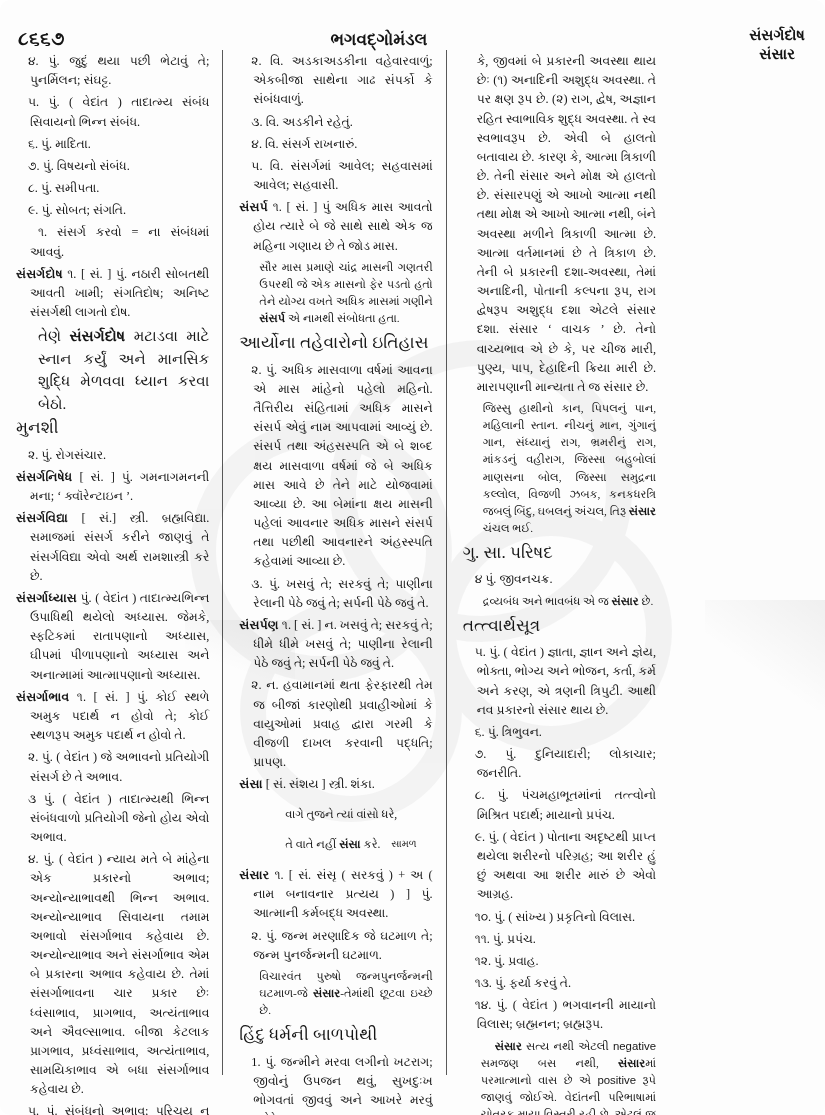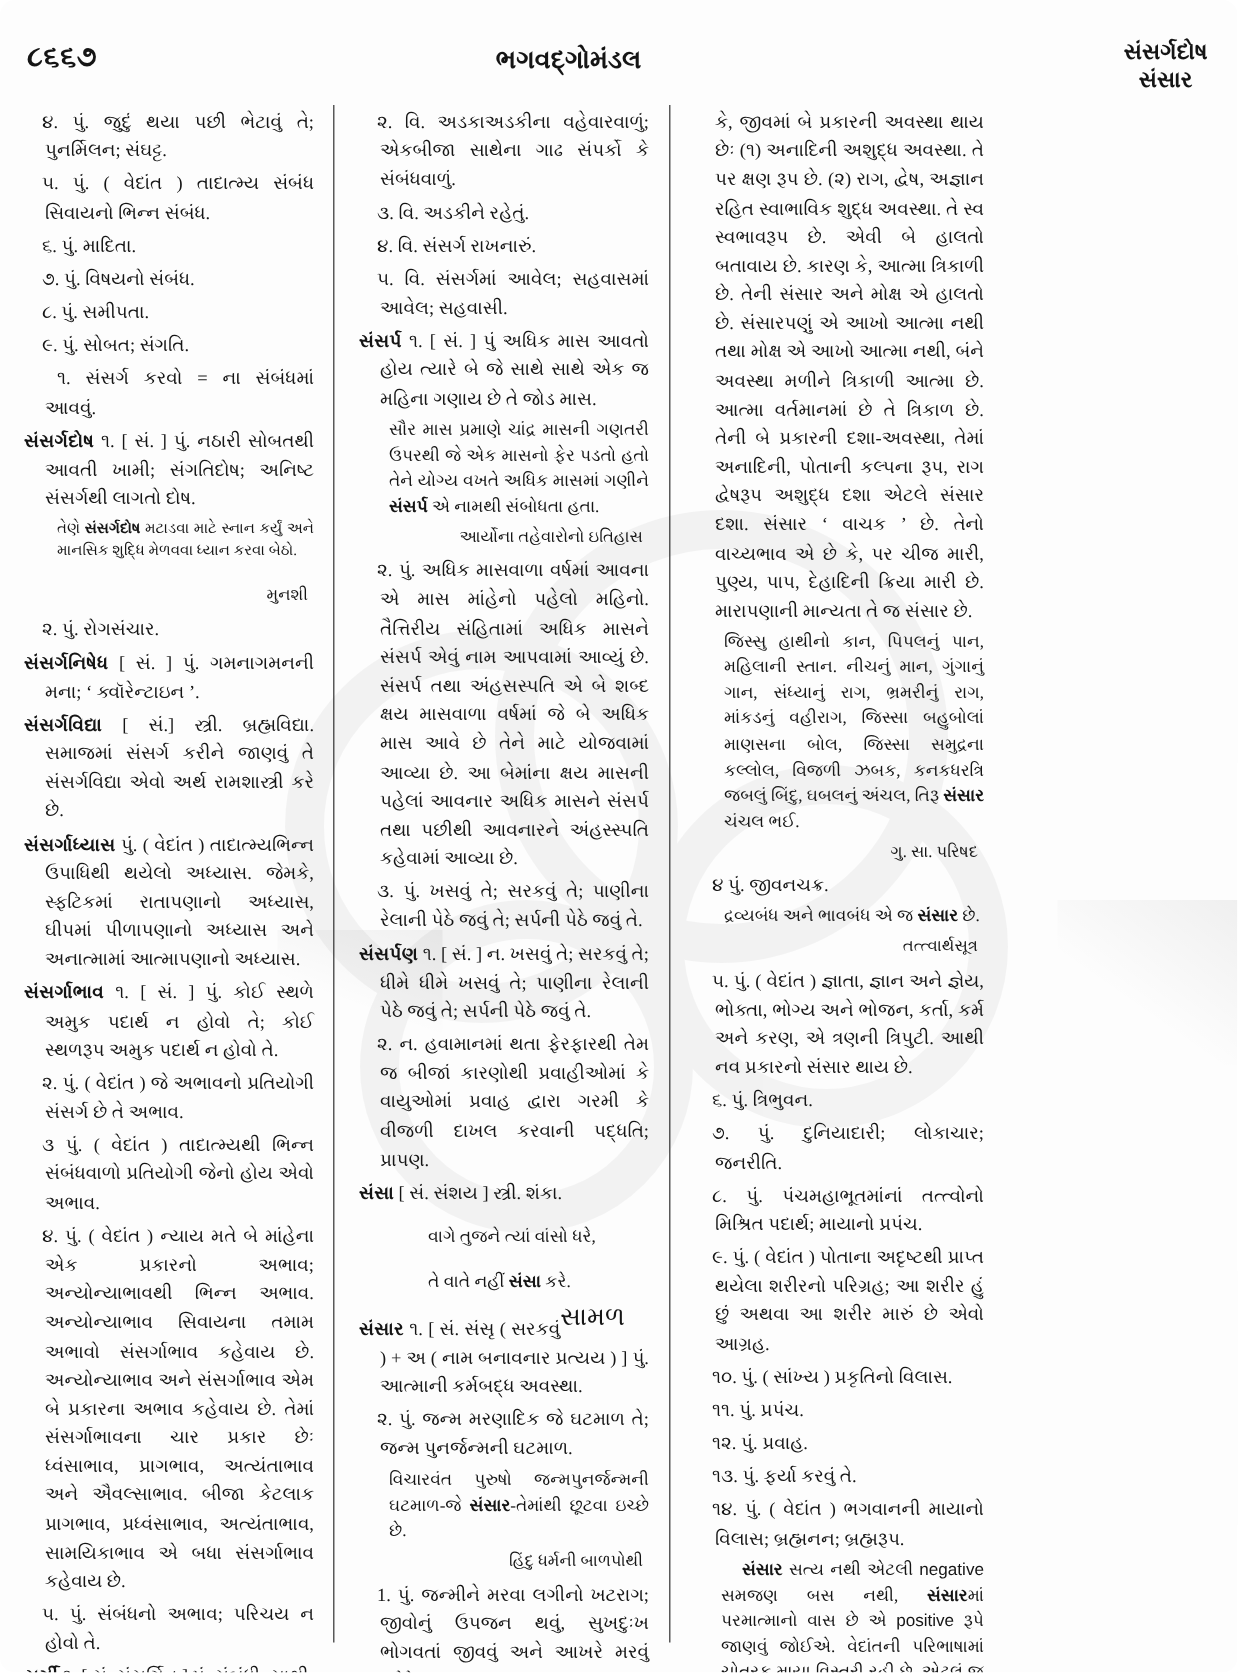--- a/index.html
+++ b/index.html
@@ -92,21 +92,21 @@
     text-align: center;
     line-height: 1.25;
     font-size: 15px;
     font-weight: bold;
   }
   .head-right div { display: block; }
 
   
   #columns {
     position: absolute;
-    left: 0; top: 68px;
+    left: 0; top: 48px;
     width: 670px;
     height: 1045px;
     display: flex;
     z-index: 1;
   }
   .col {
     width: 275px;
     padding: 4px 14px 0 16px;
     box-sizing: border-box;
     position: relative;
@@ -143,30 +143,30 @@
     margin: 0 0 3px 0;
     padding-left: 14px;
     text-indent: 0;
   }
   .hw {
     font-weight: bold;
     letter-spacing: .2px;
   }
   .bold { font-weight: bold; }
   .quote {
-    margin: 0 0 14px 0;
+    margin: 0 0 0 0;
     padding-left: 22px;
-    font-size: 10px;
+    font-size: 15px;
     line-height: 1.5;
     text-align: justify;
   }
   .attrib {
     margin: 0 0 4px 0;
-    text-align: right;
-    font-size: 11px;
+    text-align: left;
+    font-size: 17px;
     padding-right: 4px;
   }
   .small-note {
     font-size: 11.4px;
     line-height: 1.5;
     margin: 0 0 3px 0;
     padding-left: 20px;
     text-align: justify;
   }
   .verse {
@@ -231,21 +231,21 @@
         <p class="sense">૫. વિ. સંસર્ગમાં આવેલ; સહવાસમાં આવેલ; સહવાસી.</p>
         <p class="entry hang"><span class="hw">સંસર્પ</span> ૧.  [ સં. ] પું  અધિક માસ આવતો હોય ત્યારે બે જે સાથે સાથે એક જ મહિના ગણાય છે તે જોડ માસ.</p>
         <p class="small-note">સૌર માસ પ્રમાણે ચાંદ્ર માસની ગણતરી ઉપરથી જે એક માસનો ફેર પડતો હતો તેને યોગ્ય વખતે અધિક માસમાં ગણીને <span class="bold">સંસર્પ</span> એ નામથી સંબોધતા હતા.</p>
         <p class="attrib">આર્યોના તહેવારોનો ઇતિહાસ</p>
         <p class="sense">૨. પું. અધિક માસવાળા વર્ષમાં આવના એ માસ માંહેનો પહેલો મહિનો. તૈત્તિરીય સંહિતામાં અધિક માસને સંસર્પ એવું નામ આપવામાં આવ્યું છે. સંસર્પ તથા અંહસસ્પતિ એ બે શબ્દ ક્ષય માસવાળા વર્ષમાં જે બે અધિક માસ આવે છે તેને માટે યોજવામાં આવ્યા છે. આ બેમાંના ક્ષય માસની પહેલાં આવનાર અધિક માસને સંસર્પ તથા પછીથી આવનારને અંહસ્સ્પતિ કહેવામાં આવ્યા છે.</p>
         <p class="sense">૩. પું. ખસવું તે; સરકવું તે; પાણીના રેલાની પેઠે જવું તે; સર્પની પેઠે જવું તે.</p>
         <p class="entry hang"><span class="hw">સંસર્પણ</span> ૧.  [ સં. ]  ન. ખસવું તે; સરકવું તે; ધીમે ધીમે ખસવું તે; પાણીના રેલાની પેઠે જવું તે; સર્પની પેઠે જવું તે.</p>
         <p class="sense">૨.  ન.  હવામાનમાં થતા ફેરફારથી તેમ જ બીજાં કારણોથી પ્રવાહીઓમાં કે વાયુઓમાં પ્રવાહ દ્વારા ગરમી કે વીજળી દાખલ કરવાની પદ્ધતિ; પ્રાપણ.</p>
         <p class="entry hang"><span class="hw">સંસા</span> [ સં. સંશય ] સ્ત્રી. શંકા.</p>
         <p class="verse">વાગે તુજને ત્યાં વાંસો ધરે,</p>
-        <p class="verse">તે વાતે નહીં <span class="bold">સંસા</span> કરે.<span style="float: right; font-size: 17px; padding-right: 4px;">સામળ</span></p>
+        <p class="verse">તે વાતે નહીં <span class="bold">સંસા</span> કરે.<span style="float: right; font-size: 10px; padding-right: 4px;">સામળ</span></p>
         <p class="entry hang"><span class="hw">સંસાર</span> ૧.  [ સં. સંસૃ ( સરકવું ) + અ ( નામ બનાવનાર પ્રત્યય ) ] પું. આત્માની કર્મબદ્ધ અવસ્થા.</p>
         <p class="sense">૨. પું. જન્મ મરણાદિક જે ઘટમાળ તે; જન્મ પુનર્જન્મની ઘટમાળ.</p>
         <p class="small-note">વિચારવંત પુરુષો જન્મપુનર્જન્મની ઘટમાળ-જે <span class="bold">સંસાર</span>-તેમાંથી છૂટવા ઇચ્છે છે.</p>
         <p class="attrib">હિંદુ ધર્મની બાળપોથી</p>
         <p class="sense">1. પું. જન્મીને મરવા લગીનો ખટરાગ; જીવોનું ઉપજન થવું, સુખદુઃખ ભોગવતાં જીવવું અને આખરે મરવું વગેરે જીવન કલહરૂપ વ્યવહાર. સમયસારજી ઉપરનાં પ્રવચનોમાં કહેવાયેલ છે</p>
       </div>
     <div class="col">
         <p class="cont">કે, જીવમાં બે પ્રકારની અવસ્થા થાય છેઃ (૧) અનાદિની અશુદ્ધ અવસ્થા. તે પર ક્ષણ રૂપ છે. (૨) રાગ, દ્વેષ, અજ્ઞાન રહિત સ્વાભાવિક શુદ્ધ અવસ્થા. તે સ્વ સ્વભાવરૂપ છે. એવી બે હાલતો બતાવાય છે. કારણ કે, આત્મા ત્રિકાળી છે. તેની સંસાર અને મોક્ષ એ હાલતો છે. સંસારપણું એ આખો આત્મા નથી તથા મોક્ષ એ આખો આત્મા નથી, બંને અવસ્થા મળીને ત્રિકાળી આત્મા છે. આત્મા વર્તમાનમાં છે તે ત્રિકાળ છે. તેની બે પ્રકારની દશા-અવસ્થા, તેમાં અનાદિની, પોતાની કલ્પના રૂપ, રાગ દ્વેષરૂપ અશુદ્ધ દશા એટલે સંસાર દશા. સંસાર ‘ વાચક ’ છે. તેનો વાચ્યભાવ એ છે કે, પર ચીજ મારી, પુણ્ય, પાપ, દેહાદિની ક્રિયા મારી છે. મારાપણાની માન્યતા તે જ સંસાર છે.</p>
         <p class="small-note">જિસ્સુ હાથીનો કાન, પિપલનું પાન, મહિલાની સ્તાન. નીચનું માન, ગુંગાનું ગાન, સંધ્યાનું રાગ, ભ્રમરીનું રાગ, માંકડનું વહીરાગ, જિસ્સા બહુબોલાં માણસના બોલ, જિસ્સા સમુદ્રના કલ્લોલ, વિજળી ઝબક, કનકધરત્રિ જબલું બિંદુ, ઘબલનું અંચલ, તિરૂ <span class="bold">સંસાર</span> ચંચલ ભઈ.</p>
         <p class="attrib">ગુ. સા. પરિષદ</p>

